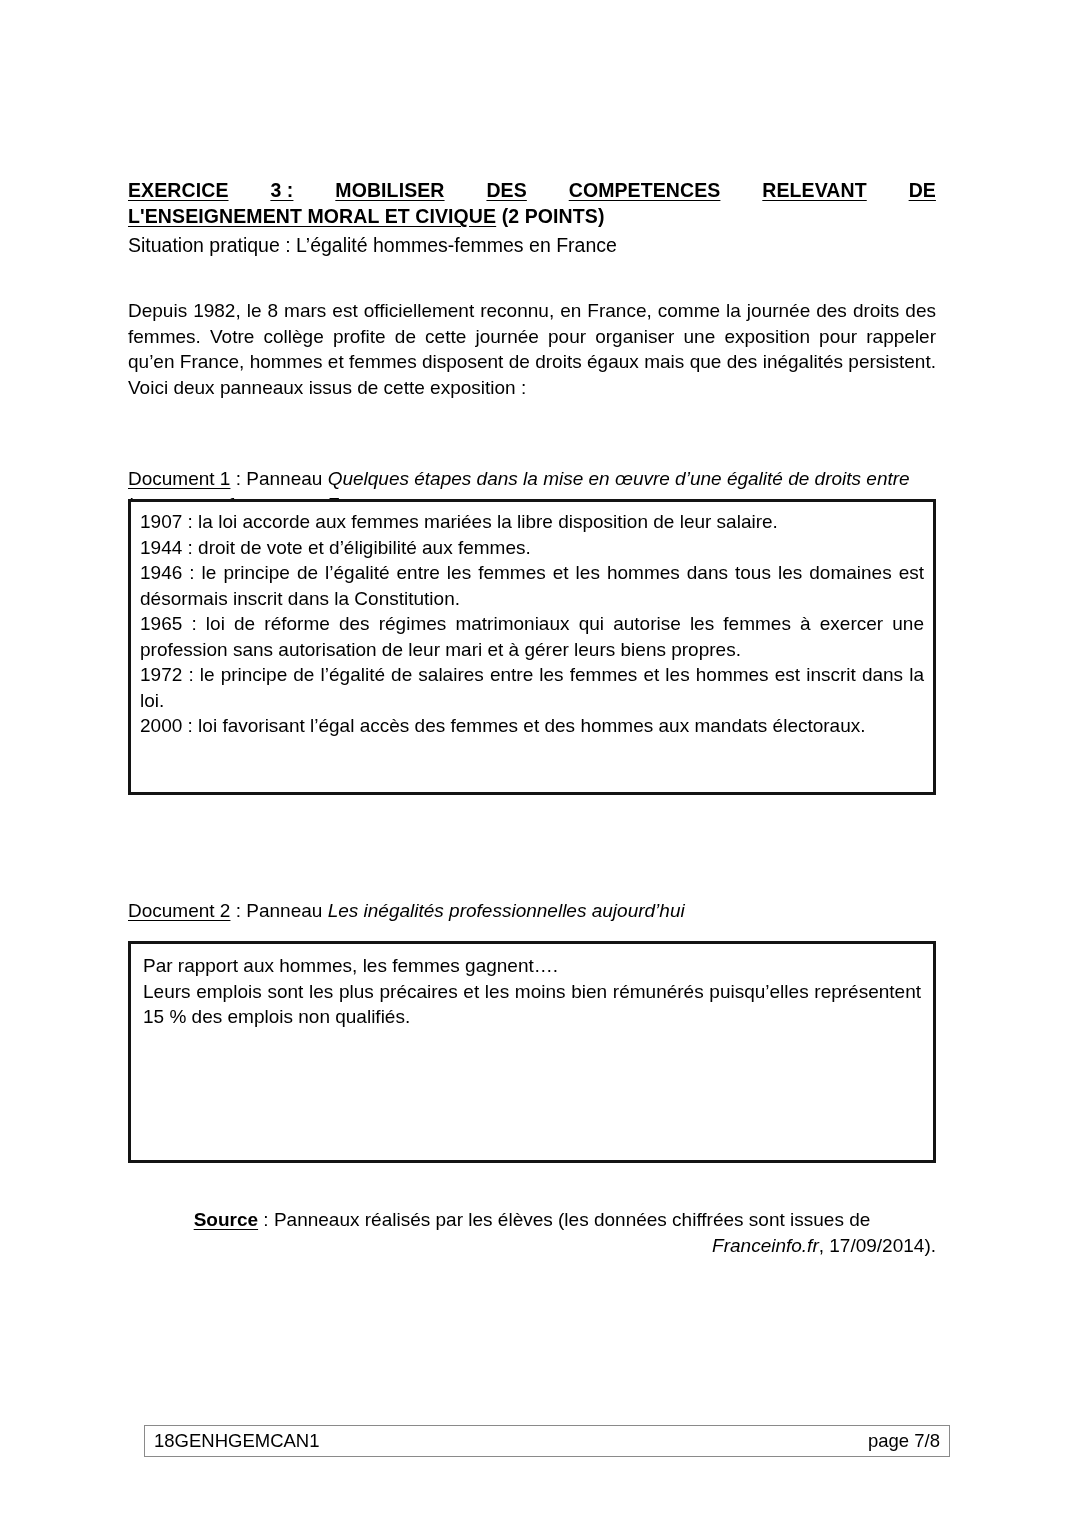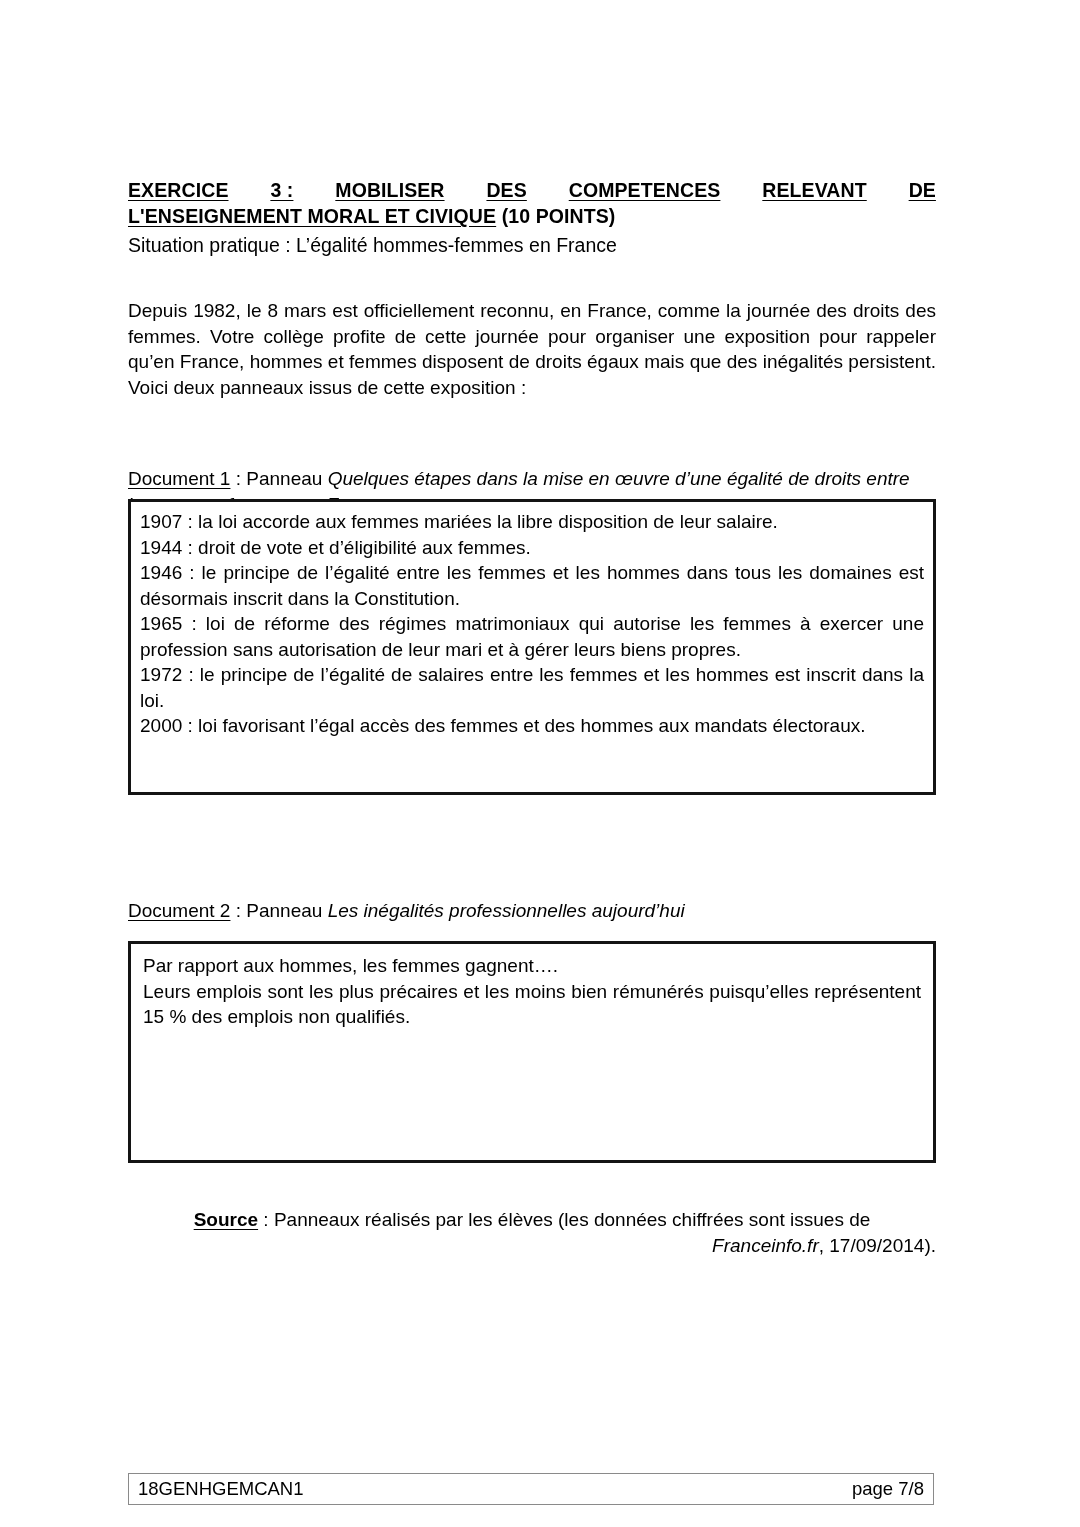--- a/index.html
+++ b/index.html
@@ -183,52 +183,51 @@
   .source .label {
     font-weight: bold;
     text-decoration: underline;
     text-underline-offset: 3px;
   }
   .source .ital { font-style: italic; }
 
   
   .footer-box {
     position: absolute;
-    left: 0;
+    left: 16px;
     top: 1425px;
     width: 806px;
     height: 32px;
     border: 1.5px solid #8a8a8a;
     box-sizing: border-box;
     display: flex;
     align-items: center;
     justify-content: space-between;
     padding: 0 9px;
     font-size: 18.5px;
     background: #ffffff;
-    margin-top: 48px;
   }
 </style>
 </head>
 <body>
 
 <div class="page">
 
   <div class="exercise-title">
     <div class="title-row">
       <span>EXERCICE</span>
       <span>3 :</span>
       <span>MOBILISER</span>
       <span>DES</span>
       <span>COMPETENCES</span>
       <span>RELEVANT</span>
       <span>DE</span>
     </div>
     <div>
-      <span class="u">L'ENSEIGNEMENT MORAL ET CIVIQUE</span><span> (10 POINTS)</span>
+      <span class="u">L'ENSEIGNEMENT MORAL ET CIVIQUE</span><span> (2 POINTS)</span>
     </div>
   </div>
 
   <div class="situation">Situation pratique : L’égalité hommes-femmes en France</div>
 
   <div class="intro">Depuis 1982, le 8 mars est officiellement reconnu, en France, comme la journée des droits des femmes. Votre collège profite de cette journée pour organiser une exposition pour rappeler qu’en France, hommes et femmes disposent de droits égaux mais que des inégalités persistent. Voici deux panneaux issus de cette exposition :</div>
 
   <div class="doc-heading" id="doc1-heading">
     <span class="label">Document 1</span><span> : Panneau </span><span class="ital">Quelques étapes dans la mise en œuvre d’une égalité de droits entre hommes et femmes en France</span>
   </div>

